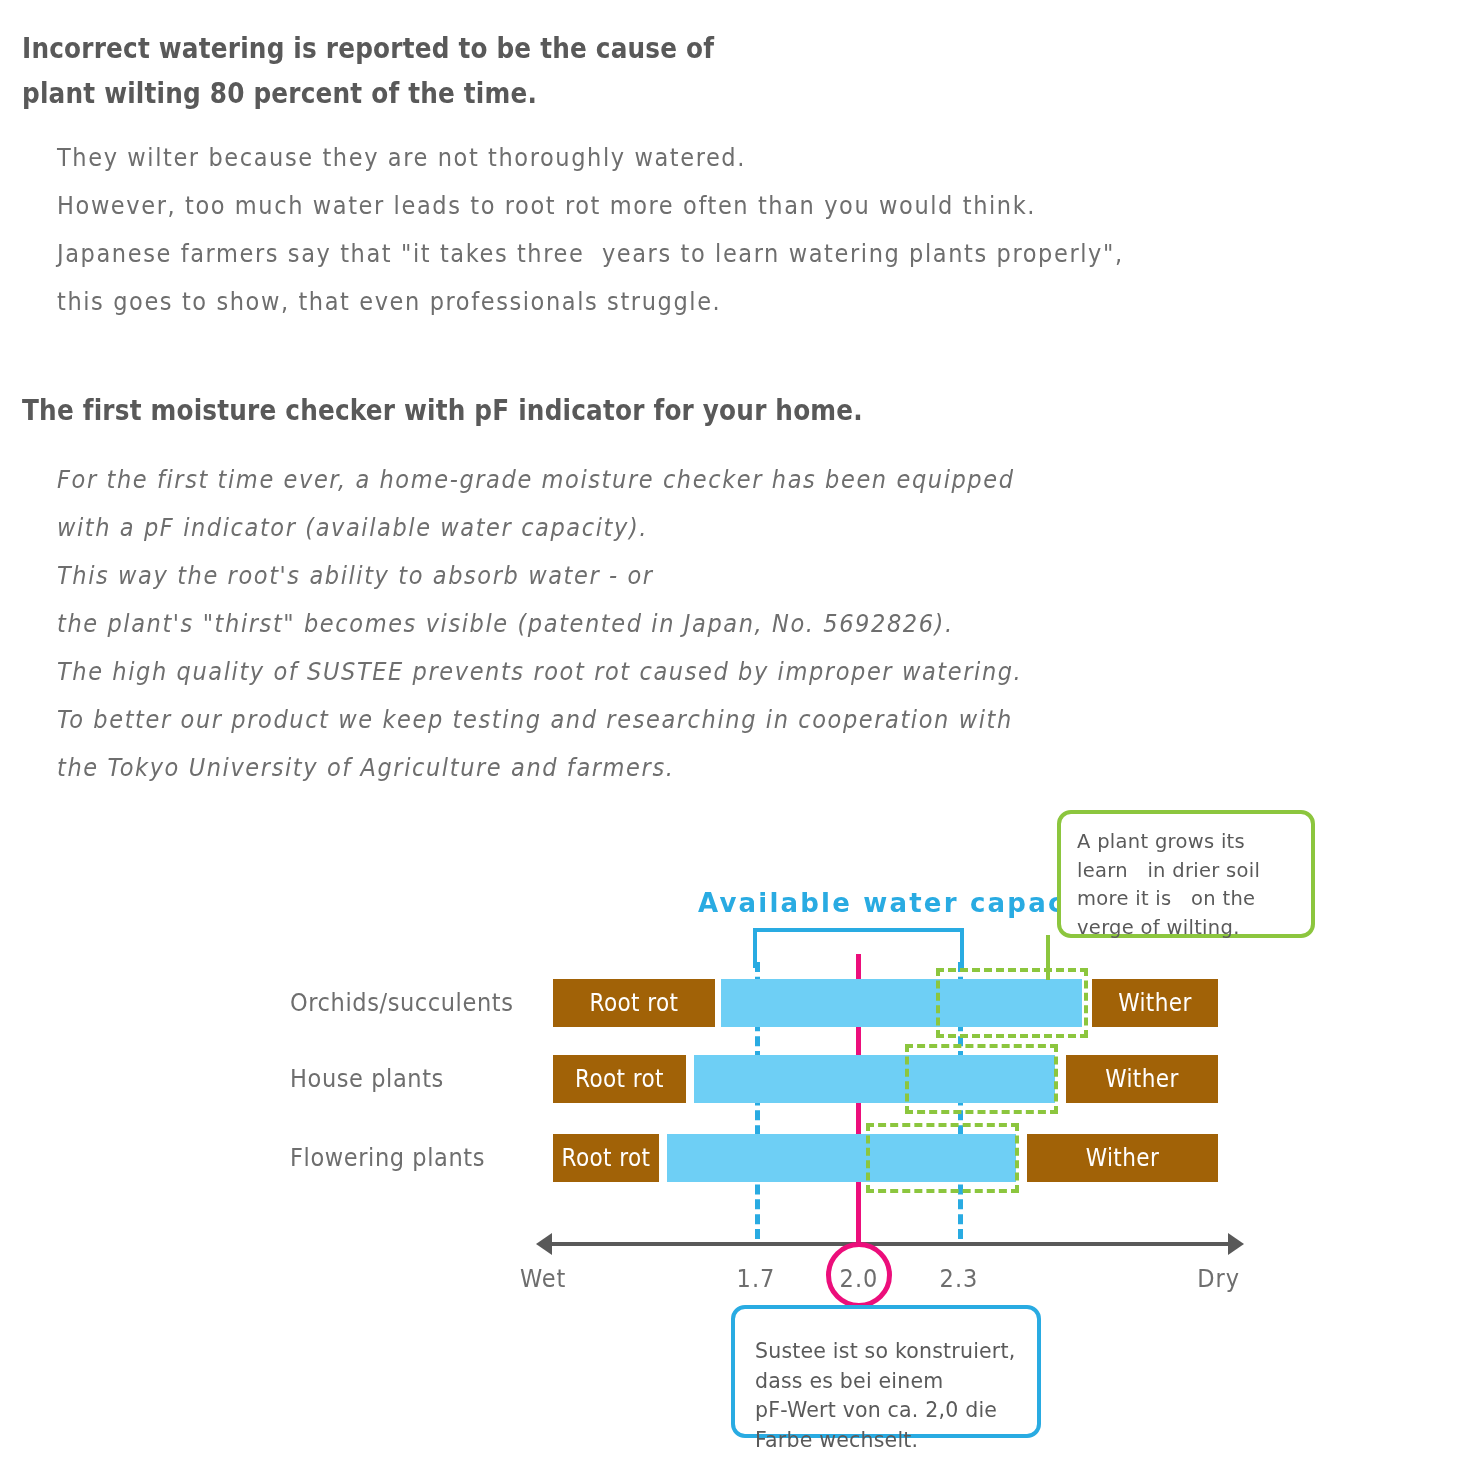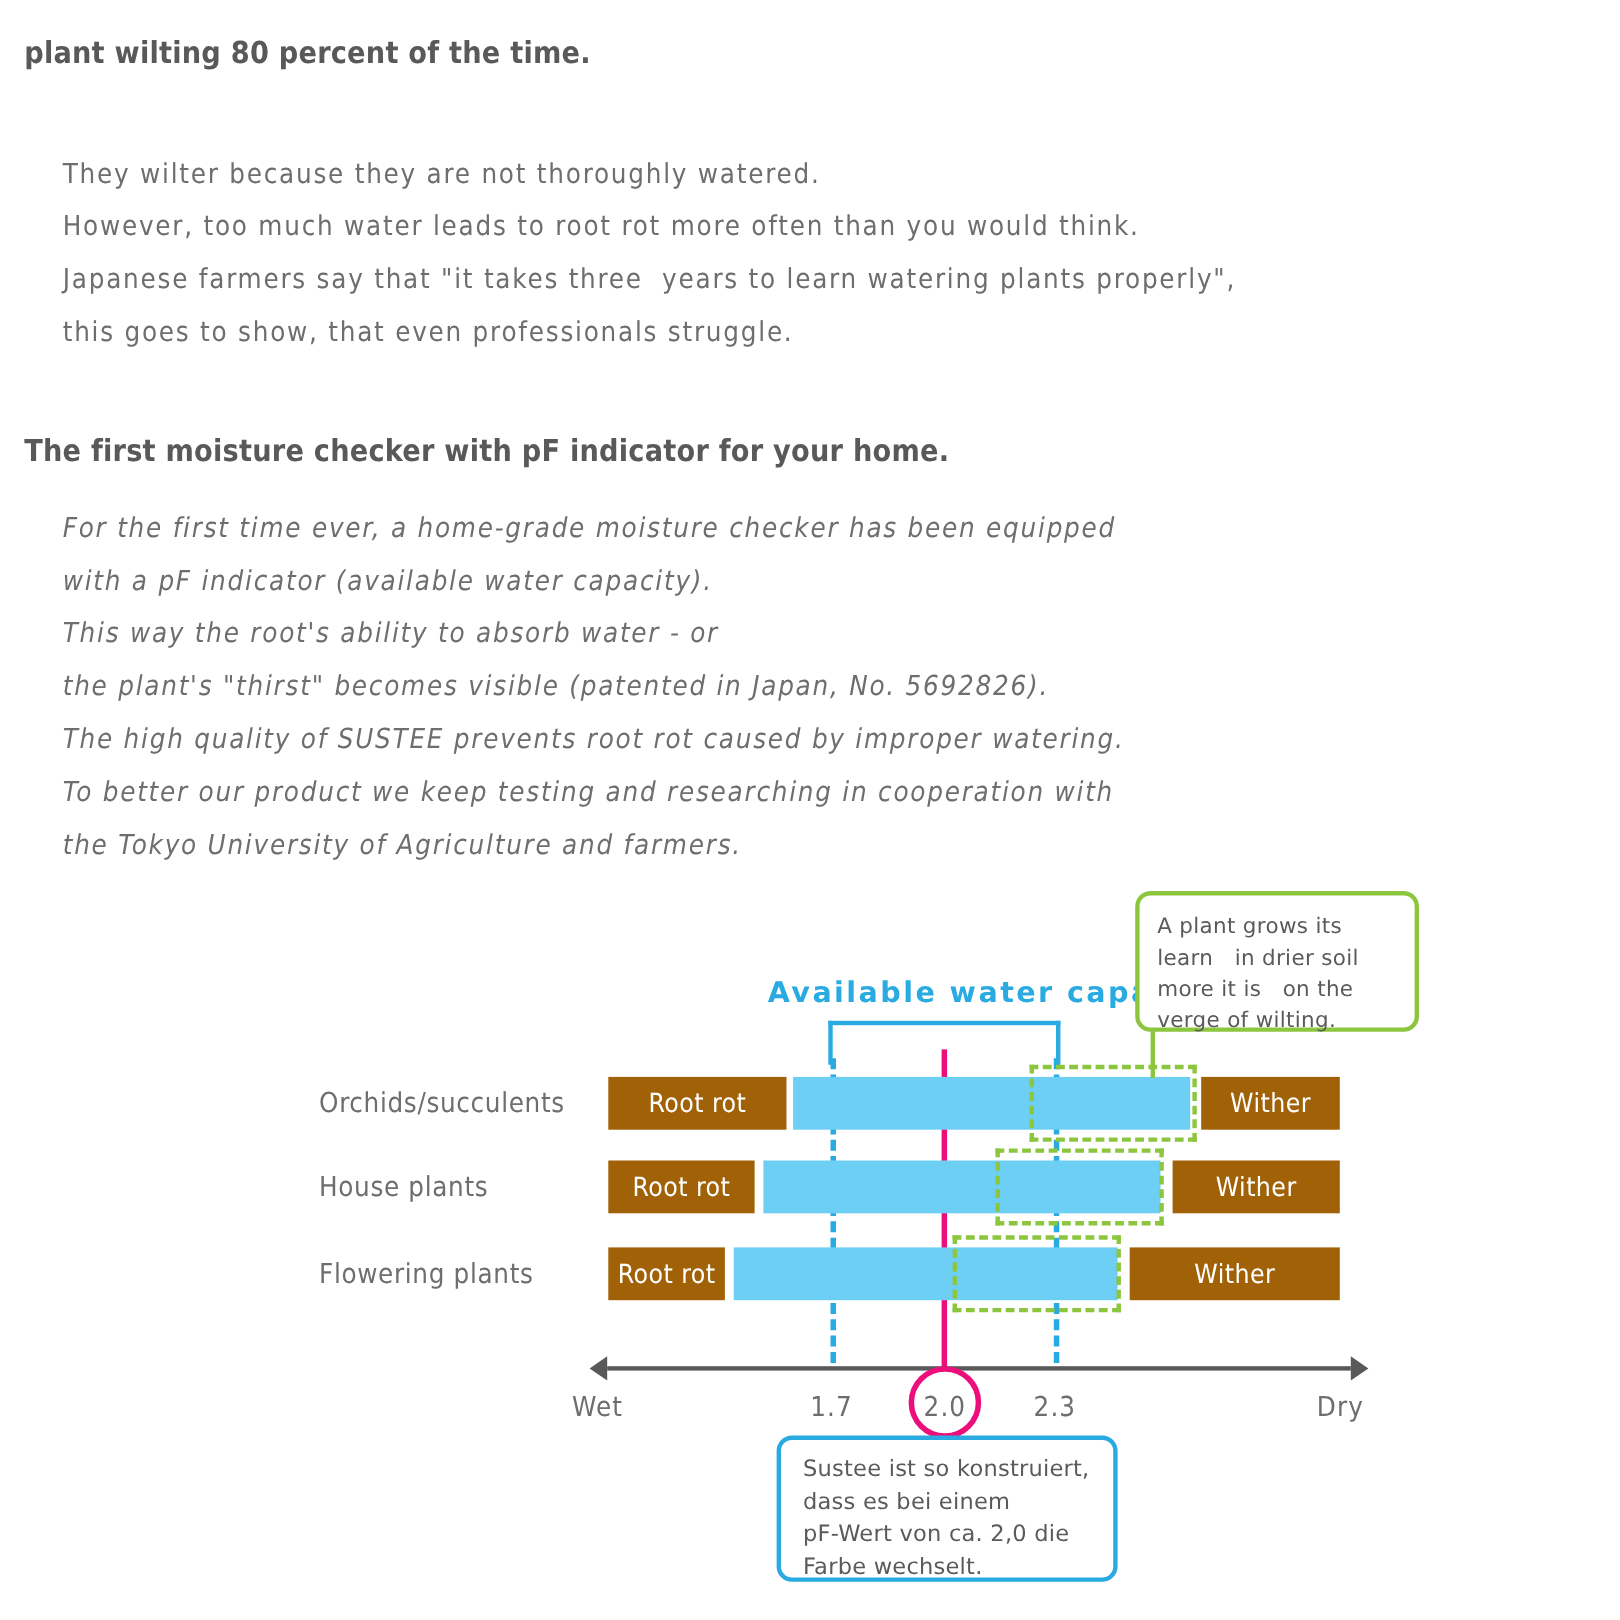--- a/index.html
+++ b/index.html
@@ -90,32 +90,34 @@
   }
   .circle-2 {
     position: absolute; border: 5px solid #ec0e7b; border-radius: 50%;
   }
 
   
   .callout {
     position: absolute; background: #ffffff; border-radius: 14px;
     font-family: "DejaVu Sans", "Liberation Sans", sans-serif;
     color: #5a5a5a;
+    margin-left: 25px;
   }
   .callout .ln { display: block; white-space: pre; }
   .callout-green { border: 4px solid #8cc63e; }
   .callout-blue  { border: 4px solid #29abe2; }
   .stem { position: absolute; width: 4px; }
 </style>
 </head>
 <body>
 
 <div class="copy">
 
   <div class="h-block" id="sec1-head">
+    <span class="ln">Incorrect watering is reported to be the cause of</span>
     <span class="ln">plant wilting 80 percent of the time.</span>
   </div>
 
   <div class="p-block" id="sec1-body">
     <span class="ln">They wilter because they are not thoroughly watered.</span>
     <span class="ln">However, too much water leads to root rot more often than you would think.</span>
     <span class="ln">Japanese farmers say that "it takes three  years to learn watering plants properly",</span>
     <span class="ln">this goes to show, that even professionals struggle.</span>
   </div>
 
@@ -182,21 +184,21 @@
 
   <div class="stem" style="left:1046px; top:155px; height:45px; background:#8cc63e;"></div>
   <div class="callout callout-green" style="left:1032px; top:30px; width:258px; height:128px; padding:14px 16px;
               font-size:19.5px; line-height:28.5px; letter-spacing:0.3px;">
     <span class="ln">A plant grows its</span>
     <span class="ln">learn   in drier soil</span>
     <span class="ln">more it is   on the</span>
     <span class="ln">verge of wilting.</span>
   </div>
 
-  <div class="callout callout-blue" style="left:706px; top:525px; width:310px; height:133px; padding:12px 20px;
+  <div class="callout callout-blue" style="left:706px; top:525px; width:310px; height:133px; padding:28px 20px;
               font-size:20.5px; line-height:29.5px; letter-spacing:0.2px;">
     <span class="ln">Sustee ist so konstruiert,</span>
     <span class="ln">dass es bei einem</span>
     <span class="ln">pF-Wert von ca. 2,0 die</span>
     <span class="ln">Farbe wechselt.</span>
   </div>
 
 </div>
 
 </body></html>

